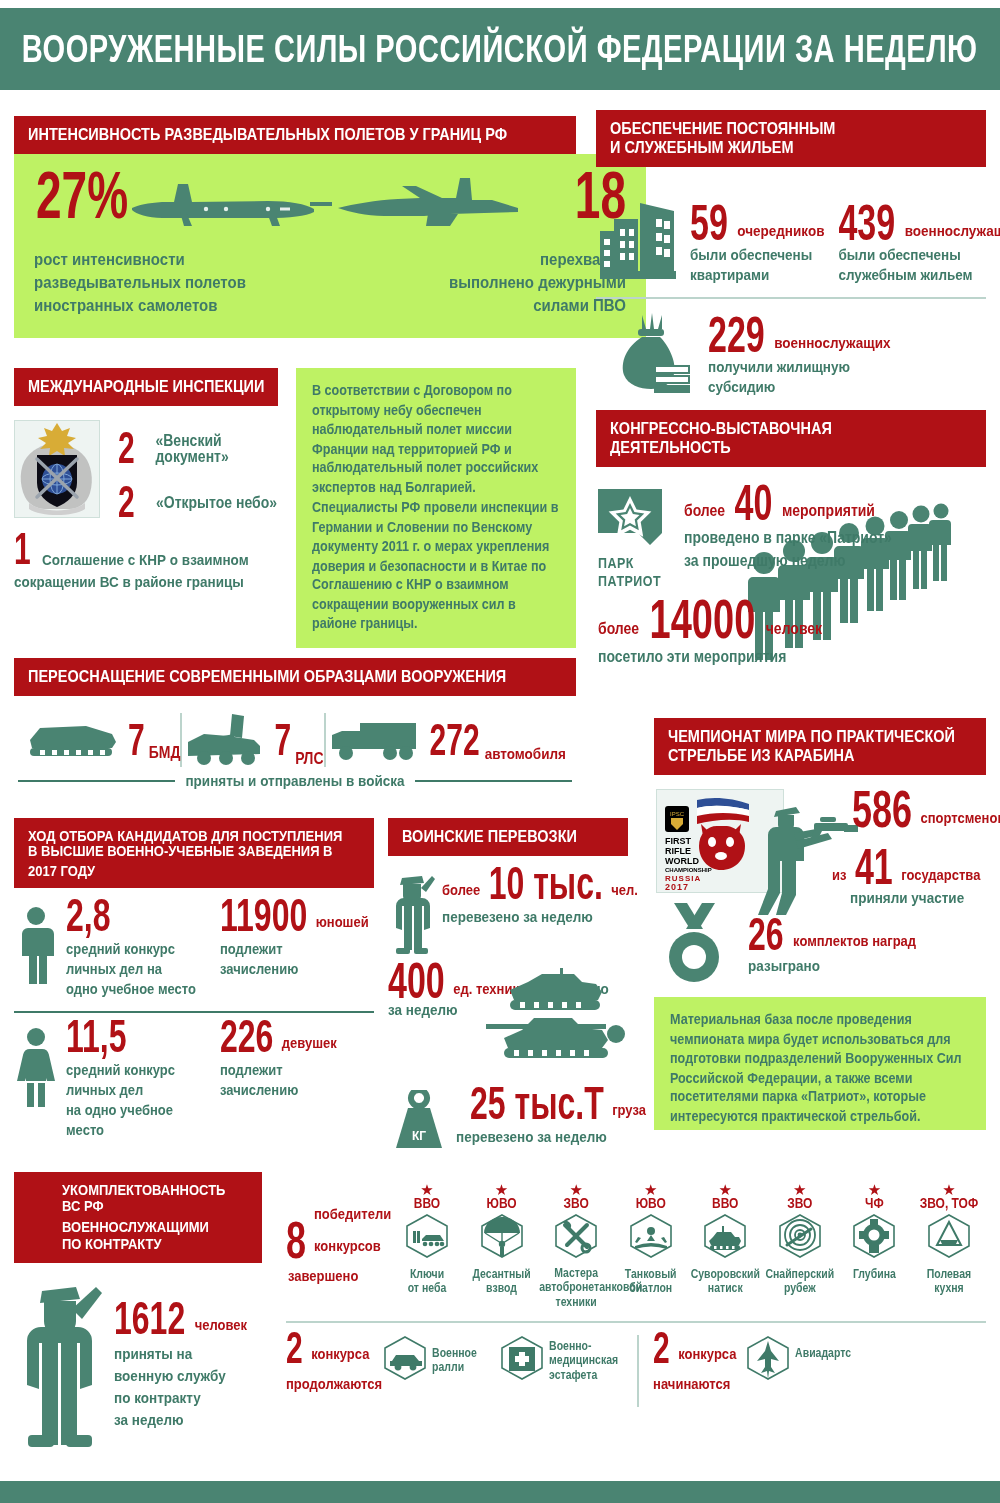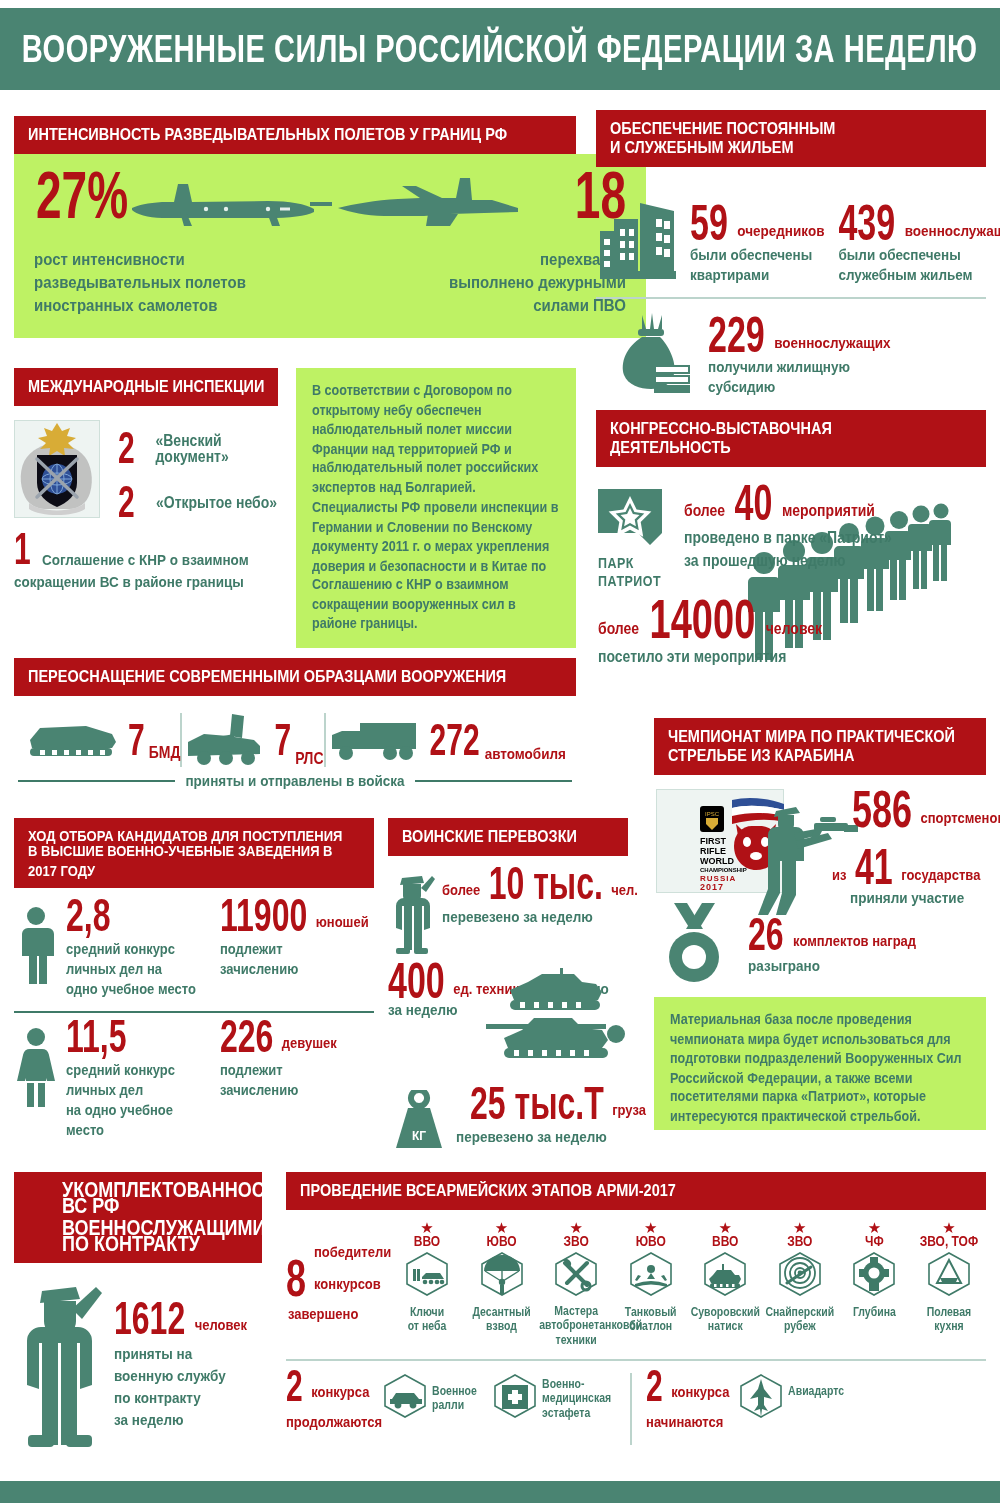--- a/index.html
+++ b/index.html
@@ -545,21 +545,21 @@
     </div>
   </div>
 
   <div id="sec-champ">
     <div class="barhead">
       <span>ЧЕМПИОНАТ МИРА ПО ПРАКТИЧЕСКОЙ</span>
       <span>СТРЕЛЬБЕ ИЗ КАРАБИНА</span>
     </div>
     <div style="position:relative;height:218px;">
 
-      <div style="position:absolute;left:2px;top:14px;width:128px;height:104px;background:#eef4f2;border:1px solid #cfe0da;padding-left:35px;">
+      <div style="position:absolute;left:2px;top:14px;width:128px;height:104px;background:#eef4f2;border:1px solid #cfe0da;">
         <svg width="102" height="102" viewBox="0 0 102 102">
           <path fill="#2e4f96" d="M40 10 C56 6 76 8 92 14 L92 20 C76 16 56 14 40 18 Z"></path>
           <path fill="#ffffff" d="M40 18 C56 14 76 16 92 20 L92 26 C76 22 56 22 40 26 Z"></path>
           <path fill="#b01116" d="M40 26 C56 22 76 22 92 26 L92 32 C76 28 56 30 40 34 Z"></path>
           <rect fill="#000000" x="8" y="16" width="24" height="26" rx="3"></rect>
           <text x="20" y="26" fill="#d8ac36" font-size="6" text-anchor="middle" font-family="Liberation Sans, sans-serif">IPSC</text>
           <path fill="#d8ac36" d="M14 28 h12 v6 l-6 6 l-6 -6z"></path>
           <g fill="#b01116">
             <path d="M60 36 C50 36 42 44 42 56 C42 70 52 80 64 80 C78 80 88 70 88 56 C88 44 78 36 68 36 Z"></path>
             <path d="M44 34 L52 42 L46 46 Z M84 34 L76 42 L82 46 Z"></path>
@@ -621,21 +621,21 @@
     </div>
 
     <div class="panel-light" style="padding:14px 16px;margin-top:4px;">
       <div class="body-txt">
           <p style="margin:0;">Материальная база после проведения чемпионата мира будет использоваться для подготовки подразделений Вооруженных Сил Российской Федерации, а также всеми посетителями парка «Патриот», которые интересуются практической стрельбой.</p>
         </div>
     </div>
   </div>
 
   <div id="sec-contract">
-    <div class="barhead" style="font-size:18px;line-height:18px;padding-left:48px;">
+    <div class="barhead" style="font-size:13px;line-height:18px;padding-left:48px;">
       <span>УКОМПЛЕКТОВАННОСТЬ</span>
       <span>ВС РФ ВОЕННОСЛУЖАЩИМИ</span>
       <span>ПО КОНТРАКТУ</span>
     </div>
     <div style="display:flex;padding-top:14px;">
       <svg width="92" height="176" viewBox="0 0 92 176" style="flex:0 0 92px;">
         <g fill="#4a8472">
           <path d="M28 14 L62 10 L66 22 L26 26 Z"></path>
           <path d="M30 24 h32 v20 a16 16 0 0 1 -32 0z"></path>
           <path d="M58 32 L82 10 L88 16 L68 42 Z"></path>
@@ -651,23 +651,20 @@
         </div>
         <div class="lbl" style="font-size:13.5px;margin-top:14px;">приняты на</div><br>
         <div class="lbl" style="font-size:13.5px;margin-top:7px;">военную службу</div><br>
         <div class="lbl" style="font-size:13.5px;margin-top:7px;">по контракту</div><br>
         <div class="lbl" style="font-size:13.5px;margin-top:7px;">за неделю</div>
       </div>
     </div>
   </div>
 
   <div id="sec-armi">
-    <div class="barhead">
-      <span>ПРОВЕДЕНИЕ ВСЕАРМЕЙСКИХ ЭТАПОВ АРМИ-2017</span>
-    </div>
 
     <div style="display:flex;padding-top:12px;">
 
       <div style="flex:0 0 104px;position:relative;">
         <div class="lbl-red" style="font-size:13px;position:absolute;left:28px;top:22px;">победители</div>
         <span class="num" style="font-size:36px;position:absolute;left:0;top:42px;">8</span>
         <div class="lbl-red" style="font-size:13px;position:absolute;left:28px;top:54px;">конкурсов</div>
         <div class="lbl-red" style="font-size:13px;position:absolute;left:2px;top:84px;">завершено</div>
       </div>
 
@@ -838,21 +835,21 @@
     <div style="display:flex;align-items:flex-start;">
 
       <div style="flex:0 0 92px;">
         <div style="white-space:nowrap;">
           <span class="num" style="font-size:30px;">2</span>
           <span class="lbl-red" style="font-size:13px;margin-left:4px;">конкурса</span>
         </div>
         <div class="lbl-red" style="font-size:13px;margin-top:14px;">продолжаются</div>
       </div>
 
-      <div style="display:flex;gap:4px;flex:0 0 220px;">
+      <div style="display:flex;gap:11px;flex:0 0 220px;">
         <div style="display:flex;align-items:flex-start;gap:4px;">
           <svg class="icon-hex" viewBox="0 0 46 50">
             <path fill="none" stroke="#3f7a68" stroke-width="1.6" d="M23 2 L43 13 L43 33 L23 44 L3 33 L3 13 Z"></path>
             <g fill="#3f7a68">
               <path d="M10 26 l4 -6 h18 l5 6 h3 v5 h-32 v-5z"></path>
               <circle cx="16" cy="32" r="3.4"></circle>
                 <circle cx="31" cy="32" r="3.4"></circle>
             </g>
           </svg>
           <div class="comp-name" style="text-align:left;width:56px;margin-top:12px;">

